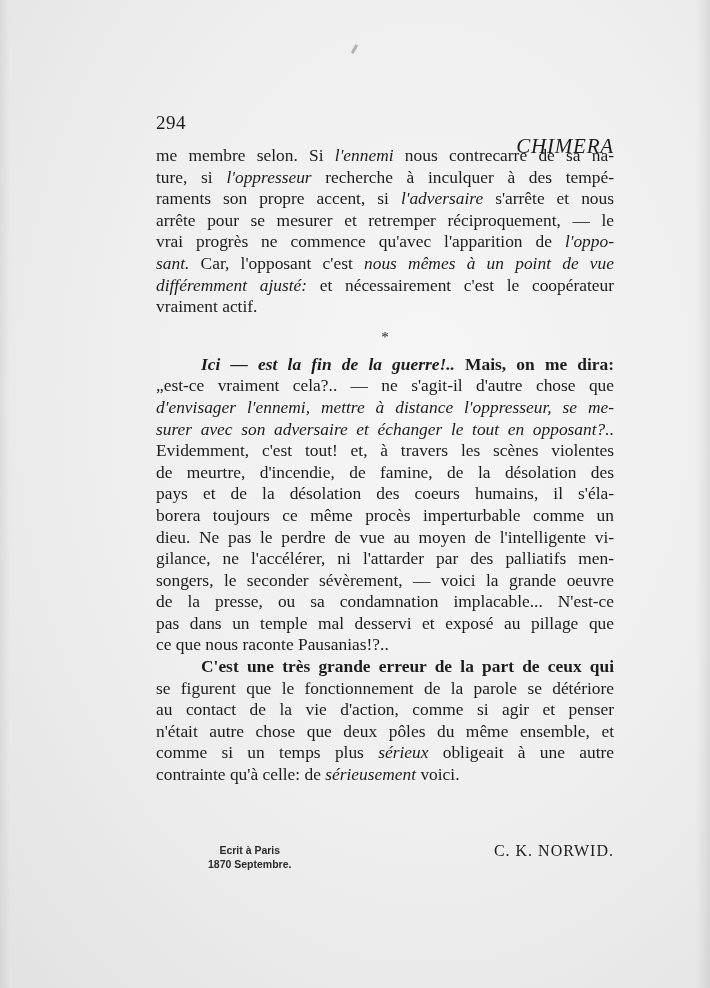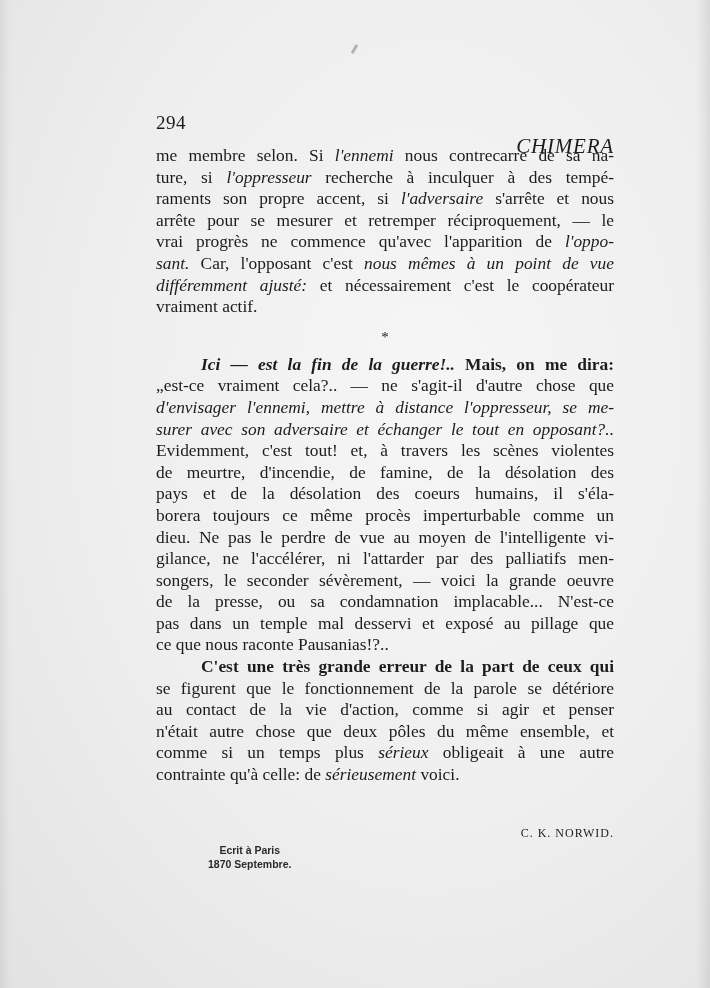--- a/index.html
+++ b/index.html
@@ -53,22 +53,22 @@
     }
     .footer { position: absolute; left: 156px; top: 826px; width: 458px; }
     .footer-left {
       position: absolute; left: 16px; top: 17px;
       font-family: Liberation Sans, sans-serif;
       font-weight: bold; font-size: 10.5px; line-height: 14px; text-align: center;
       color: #2a2a2a;
       margin-left: 36px;
     }
     .footer-right {
-      position: absolute; right: 0; top: 0;
-      font-size: 12px; letter-spacing: 1px;
+      position: absolute; right: 0; top: 16px;
+      font-size: 16px; letter-spacing: 1px;
     }
   </style>
 </head>
 <body>
 
 <div class="page">
   <div class="left-shadow"></div>
   <div class="edge-shadow"></div>
   <div class="speck"></div>
 

